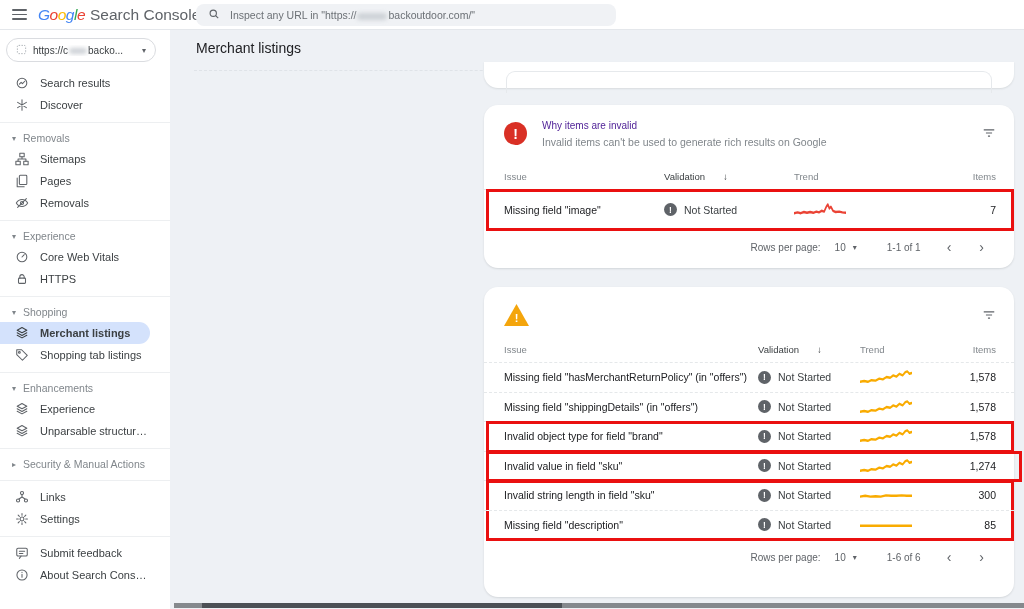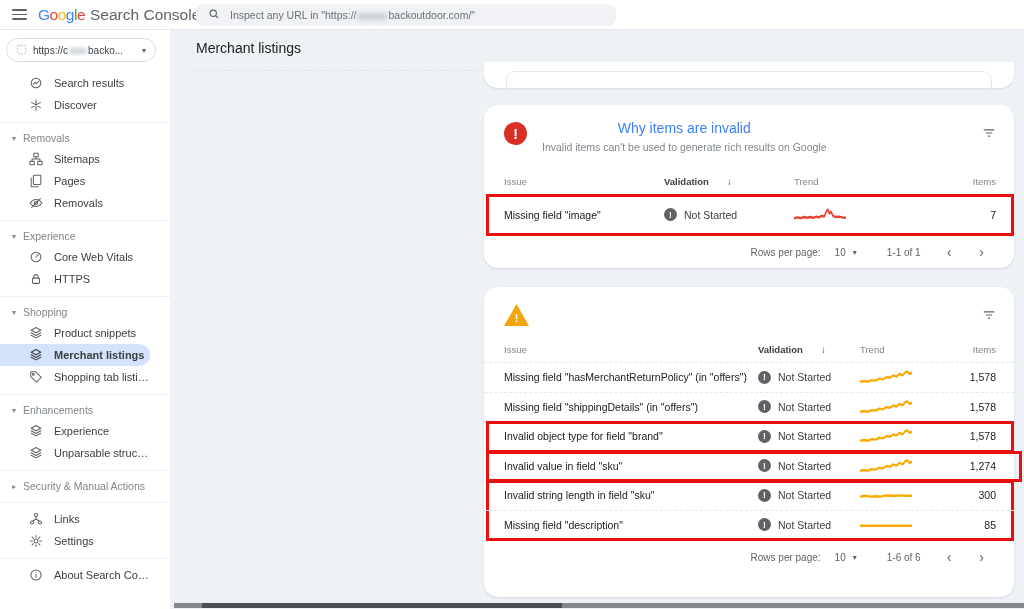--- a/index.html
+++ b/index.html
@@ -10,41 +10,41 @@
   }
   
   .topbar {
     position:absolute; top:0; left:0; width:1024px; height:30px; background:#fff;
     border-bottom:1px solid #e4e7eb; display:flex; align-items:center; z-index:10;
   }
   .hamburger { width:38px; display:flex; justify-content:center; cursor:pointer; }
   .hamburger .bars { width:15px; }
   .hamburger .bars i { display:block; height:1.8px; background:#5f6368; margin:2.6px 0; border-radius:1px; }
   .logo { display:flex; align-items:baseline; gap:5px; font-size:15.5px; }
-  .logo .g-word { font-weight:500; letter-spacing:-0.5px; }
+  .logo .g-word { font-weight:500; letter-spacing:-0.5px;font-style:italic; }
   .logo .g-rest { color:#5f6368; font-weight:400; }
   .search-pill {
     position:absolute; left:196px; top:4px; width:420px; height:22px; background:#f0f2f5;
     border-radius:8px; display:flex; align-items:center; gap:10px; padding:0 12px;
     font-size:10.5px; color:#6b7075; cursor:text;
   }
   .search-pill svg { width:12px; height:12px; }
   .redact { display:inline-block; width:30px; height:7px; background:#cdd1d6; border-radius:3px; filter:blur(2px); vertical-align:middle; margin:0 1px; }
   
   .sidebar { position:absolute; top:30px; left:0; width:170px; bottom:0; background:#fff; overflow:hidden; z-index:5; }
   .prop-pill {
     margin:8px 14px 10px 6px; height:24px; border:1px solid #dadce0; border-radius:14px;
     display:flex; align-items:center; gap:6px; padding:0 9px; font-size:10px; color:#3c4043; cursor:pointer; background:#fff;
   }
   .prop-pill svg { width:11px; height:11px; flex:none; }
   .prop-pill .caret { margin-left:auto; font-size:8px; color:#5f6368; }
   .prop-text { white-space:nowrap; overflow:hidden; }
   .nav { font-size:11px; }
   .nav-item {
-    display:flex; align-items:center; gap:11px; height:22px; padding-left:29px;
+    display:flex; align-items:center; gap:11px; height:22px; padding-left:15px;
     margin-right:20px; border-radius:0 12px 12px 0; color:#3c4043; cursor:pointer; white-space:nowrap;
   }
   .nav-item .nav-icon { width:14px; height:14px; flex:none; color:#5f6368; display:flex; }
   .nav-item .nav-icon svg { width:14px; height:14px; }
   .nav-item.selected { background:#d4e2fc; font-weight:700; }
   .nav-item.selected .nav-icon { color:#3c4043; }
   .nav-label { overflow:hidden; text-overflow:ellipsis; }
   .section-head {
     display:flex; align-items:center; gap:7px; height:20px; padding-left:12px;
     font-size:10.5px; color:#80868b; cursor:pointer; margin-top:2px;
@@ -67,31 +67,31 @@
   .sev-icon { flex:none; margin-top:2px; }
   .sev-error {
     width:23px; height:23px; border-radius:50%; background:#d93025; color:#fff;
     display:flex; align-items:center; justify-content:center; font-size:14px; font-weight:700;
   }
   .sev-warning {
     width:25px; height:22px; background:#f4a50c; color:#fff;
     clip-path:polygon(50% 0, 100% 100%, 0 100%);
     display:flex; align-items:flex-end; justify-content:center; font-size:11px; font-weight:700; padding-bottom:2px;
   }
-  .card-title { font-size:14px; color:#3b82f6; font-weight:400;text-align:center; }
+  .card-title { font-size:10px; color:#4c1d95; font-weight:400; }
   .card-sub { font-size:10.5px; color:#80868b; margin-top:4px; line-height:1.35; max-width:430px; }
   .filter-btn { margin-left:auto; color:#5f6368; cursor:pointer; padding-top:6px; }
   .filter-btn svg { width:14px; height:14px; }
   .thead { display:grid; align-items:center; height:26px; font-size:9.5px; color:#80868b; }
   .card-0 .thead { margin-top:10px; }
   .card-1 .thead { margin-top:6px; }
   .card-0 .trow { grid-template-columns:180px 130px 1fr 80px; }
   .card-1 .trow { grid-template-columns:274px 102px 1fr 80px; }
   .th-issue { padding-left:20px; }
-  .th-validation { font-weight:700; color:#3c4043; display:flex; align-items:center; gap:18px;text-align:center; }
+  .th-validation { font-weight:400; color:#3c4043; display:flex; align-items:center; gap:18px;text-align:center; }
   .th-items { text-align:right; padding-right:18px; }
   .row {
     display:grid; align-items:center; border-top:1px dashed #e5e8ea;
     font-size:10.5px; color:#202124; position:relative; cursor:pointer; background:#fff;
   }
   .card-0 .row { height:40px; }
   .card-1 .row { height:29.5px; }
   .c-issue { padding-left:20px; font-weight:500; white-space:nowrap; overflow:hidden; }
   .c-val { display:flex; align-items:center; gap:7px; color:#3c4043; }
   .chip-dot {
@@ -236,30 +236,20 @@
               <path d="M5.5 7V5.5a2.5 2.5 0 0 1 5 0V7"></path>
             </svg>
           </span>
           <span class="nav-label">HTTPS</span>
         </div>
         <div class="nav-divider"></div>
         <div class="section-head">
           <span class="s-caret">▾</span>
           <span>Shopping</span>
         </div>
-        <div class="nav-item">
-          <span class="nav-icon">
-            <svg viewBox="0 0 16 16" stroke="currentColor" stroke-width="1.2" fill="none" stroke-linecap="round" stroke-linejoin="round">
-              <path d="M8 1.8l5.5 3L8 7.8 2.5 4.8 8 1.8z"></path>
-              <path d="M2.5 7.8L8 10.8l5.5-3"></path>
-              <path d="M2.5 10.6L8 13.6l5.5-3"></path>
-            </svg>
-          </span>
-          <span class="nav-label">Product snippets</span>
-        </div>
         <div class="nav-item selected">
           <span class="nav-icon">
             <svg viewBox="0 0 16 16" stroke="currentColor" stroke-width="1.2" fill="none" stroke-linecap="round" stroke-linejoin="round">
               <path d="M8 1.8l5.5 3L8 7.8 2.5 4.8 8 1.8z"></path>
               <path d="M2.5 7.8L8 10.8l5.5-3"></path>
               <path d="M2.5 10.6L8 13.6l5.5-3"></path>
             </svg>
           </span>
           <span class="nav-label">Merchant listings</span>
         </div>
@@ -317,20 +307,29 @@
         <div class="nav-item">
           <span class="nav-icon">
             <svg viewBox="0 0 16 16" stroke="currentColor" stroke-width="1.2" fill="none" stroke-linecap="round" stroke-linejoin="round">
               <circle cx="8" cy="8" r="2.2"></circle>
               <path d="M8 1.8v2M8 12.2v2M1.8 8h2M12.2 8h2M3.6 3.6L5 5M11 11l1.4 1.4M12.4 3.6L11 5M5 11l-1.4 1.4"></path>
             </svg>
           </span>
           <span class="nav-label">Settings</span>
         </div>
         <div class="nav-divider"></div>
+        <div class="nav-item">
+          <span class="nav-icon">
+            <svg viewBox="0 0 16 16" stroke="currentColor" stroke-width="1.2" fill="none" stroke-linecap="round" stroke-linejoin="round">
+              <rect x="2" y="2.5" width="12" height="9" rx="1.5"></rect>
+              <path d="M5 14.2l2-2.7M5 6h6M5 8.5h4"></path>
+            </svg>
+          </span>
+          <span class="nav-label">Submit feedback</span>
+        </div>
         <div class="nav-item">
           <span class="nav-icon">
             <svg viewBox="0 0 16 16" stroke="currentColor" stroke-width="1.2" fill="none" stroke-linecap="round" stroke-linejoin="round">
               <circle cx="8" cy="8" r="5.8"></circle>
               <path d="M8 7.2v3.4M8 4.8v.3"></path>
             </svg>
           </span>
           <span class="nav-label">About Search Console</span>
         </div>
       </div>

